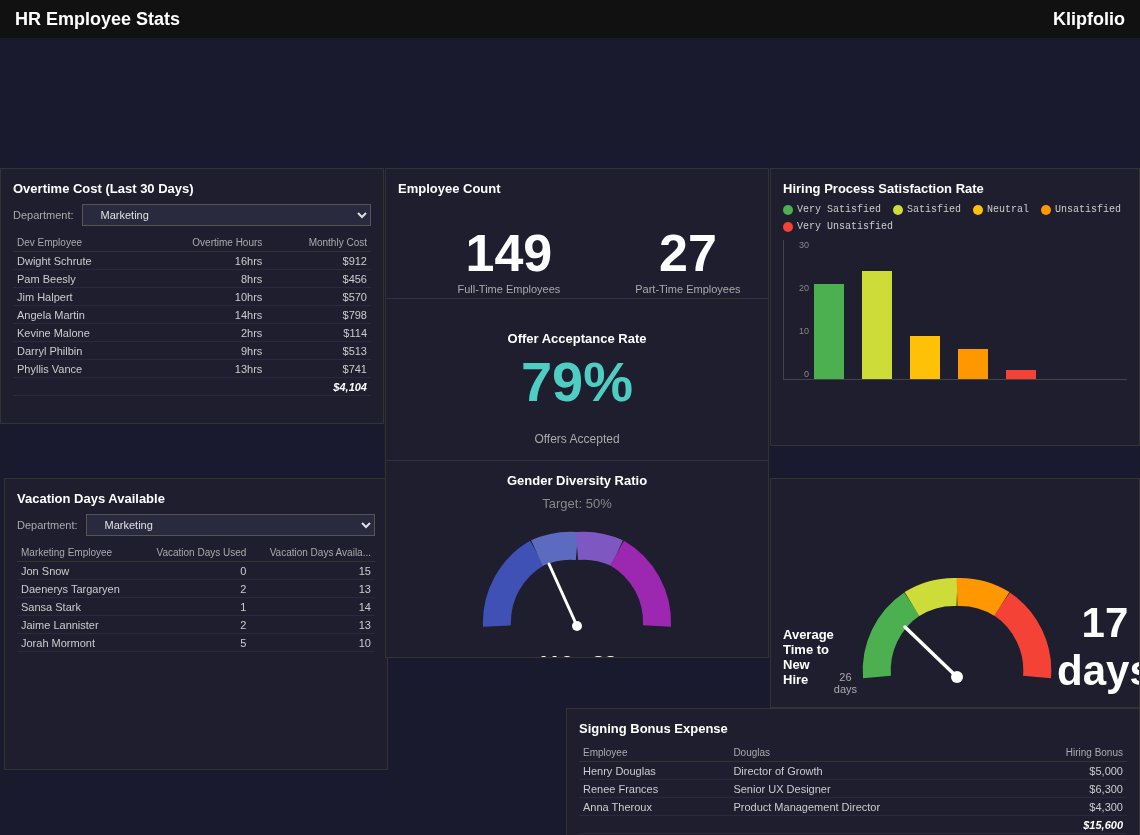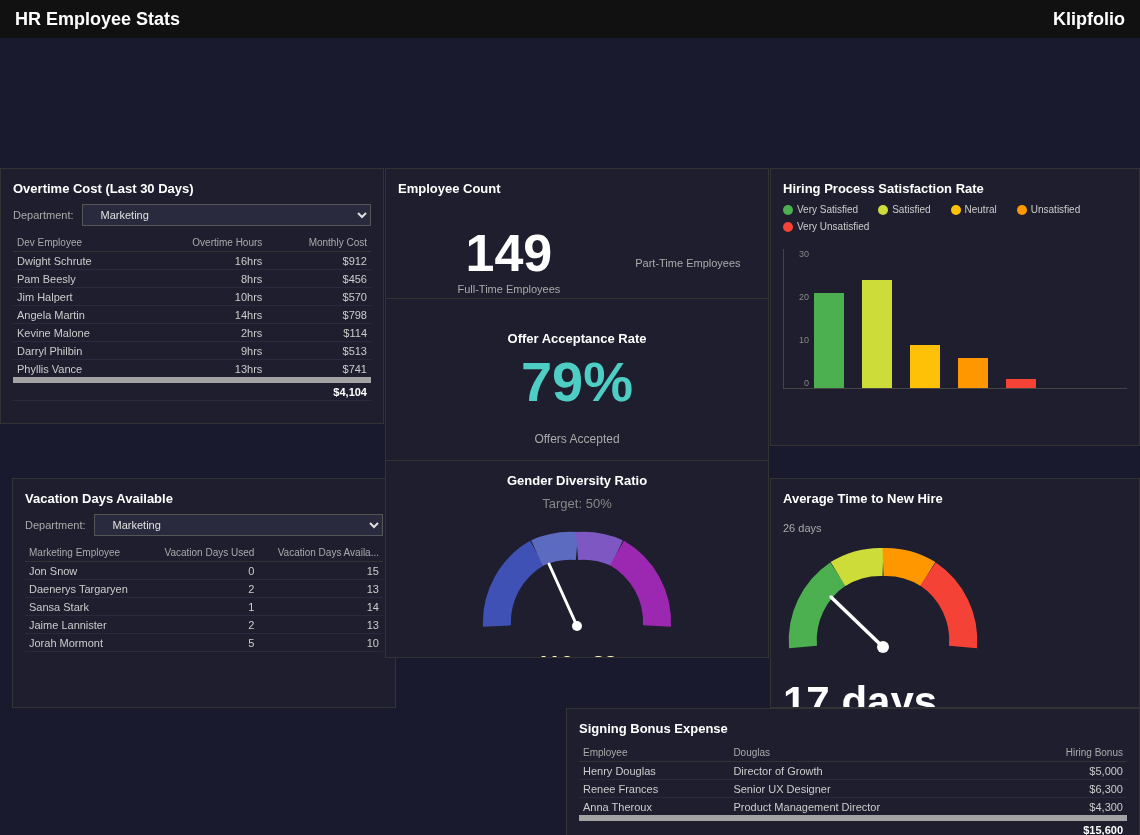--- a/index.html
+++ b/index.html
@@ -84,23 +84,24 @@
     th.right, td.right {
       text-align: right;
     }
     td {
       padding: 2.5px 4px;
       font-size: 11px;
       color: #ccc;
       border-bottom: 1px solid #2a2a3e;
     }
     .total-row td {
-      border-top: 6px solid #a3a3a3;
+      border-top: 1px solid #a3a3a3;
       font-weight: bold;
       color: #fff;
+      font-style: italic;
     }
     
     .emp-count-panel {
       display: flex;
       flex-direction: column;
     }
     .emp-counts {
       display: flex;
       justify-content: space-around;
       align-items: center;
@@ -138,22 +139,23 @@
     .offer-sub {
       font-size: 12px;
       color: #aaa;
       margin-top: 22px;
     }
     
     .satisfaction-panel {}
     .legend {
       display: flex;
       flex-wrap: wrap;
-      gap: 6px 20px;
-      margin-bottom: 17px;
+      gap: 6px 12px;
+      margin-bottom: 8px;
+      font-family: Liberation Mono, monospace;
     }
     .legend-item {
       display: flex;
       align-items: center;
       gap: 4px;
       font-size: 10px;
       color: #ccc;
     }
     .legend-dot {
       width: 10px;
@@ -218,23 +220,22 @@
       margin-top: 5px;
     }
     .ratio-sub {
       font-size: 11px;
       color: #aaa;
       text-align: center;
     }
     
     .time-panel {
       display: flex;
-      flex-direction: column;
-      align-items: flex-start;
-      gap: 8px;
+      flex-direction: row;
+      align-items: flex-end;
     }
     .days-display {
       font-size: 42px;
       font-weight: bold;
       color: #fff;
       text-align: center;
       margin-top: 5px;
     }
     
     .signing-panel {
@@ -327,20 +328,21 @@
   </div>
 
   <div class="panel emp-count-panel" data-name="employee-count-panel" style="grid-column:2;grid-row:1;height:162px;">
     <div class="panel-title" data-name="employee-count-title">Employee Count</div>
     <div class="emp-counts" data-name="emp-counts">
       <div class="emp-count-item" data-name="full-time-item">
         <div class="emp-big-num" data-name="full-time-number">149</div>
         <div class="emp-sub" data-name="full-time-label">Full-Time Employees</div>
       </div>
       <div class="emp-count-item" data-name="part-time-item">
+        <div class="emp-big-num" data-name="part-time-number">27</div>
         <div class="emp-sub" data-name="part-time-label">Part-Time Employees</div>
       </div>
     </div>
   </div>
 
   <div class="panel satisfaction-panel" data-name="satisfaction-panel" style="grid-column:3;grid-row:1;grid-row: span 1;">
     <div class="panel-title" data-name="satisfaction-title">Hiring Process Satisfaction Rate</div>
     <div class="legend" data-name="satisfaction-legend" id="satisfaction-legend">
         <div class="legend-item" data-name="legend-item">
           <span class="legend-dot" style="background:#4caf50"></span>
@@ -529,17 +531,17 @@
     position: absolute;
   }
 
   
   [data-name="overtime-panel"] { left:0; top:0; width:384px; height:256px; }
   [data-name="employee-count-panel"] { left:385px; top:0; width:384px; height:130px; }
   [data-name="offer-panel"] { left:385px; top:130px; width:384px; height:180px; }
   [data-name="satisfaction-panel"] { left:770px; top:0; width:370px; height:278px; }
 
   
-  [data-name="vacation-panel"] { left:12px; top:310px; width:384px; height:230px; }
+  [data-name="vacation-panel"] { left:4px; top:310px; width:384px; height:292px; }
   [data-name="gender-panel"] { left:385px; top:292px; width:384px; height:198px; }
   [data-name="avg-time-panel"] { left:770px; top:310px; width:370px; height:230px; }
   [data-name="signing-panel"] { left:566px; top:540px; width:574px; height:140px; }
 </style>
 
 </body></html>

